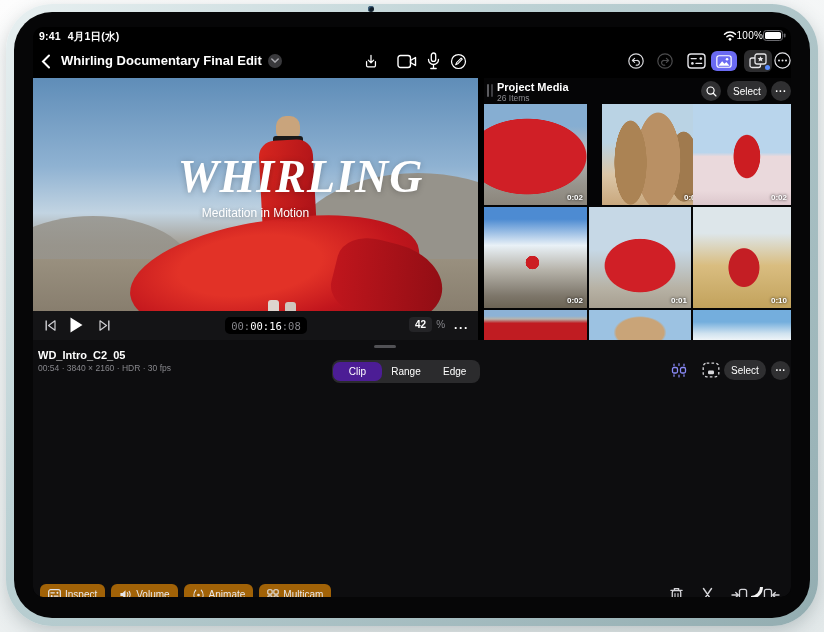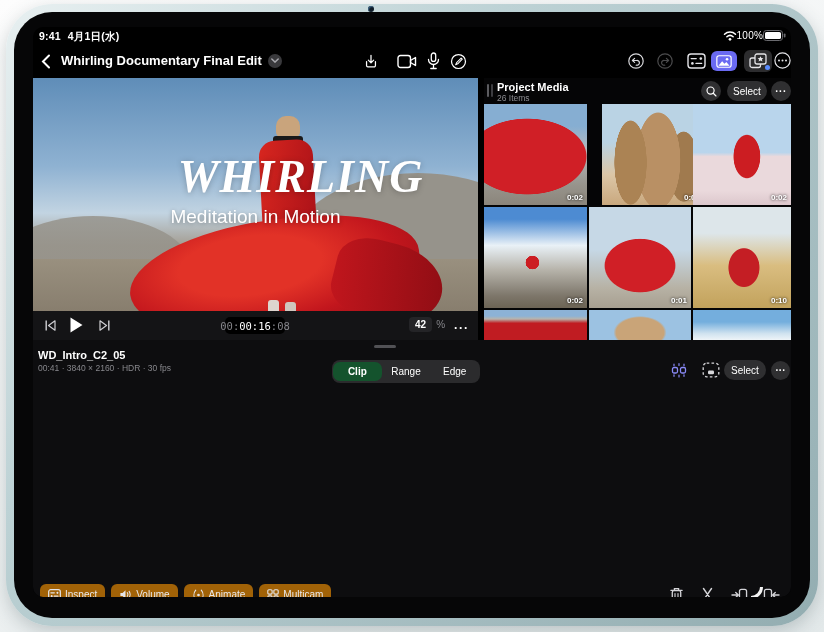--- a/index.html
+++ b/index.html
@@ -19,21 +19,21 @@
   .circ-btn{width:17px;height:17px;border-radius:50%;display:flex;align-items:center;justify-content:center;}
   .pill{background:#2f2f31;border-radius:20px;color:#fff;font-size:10px;display:flex;align-items:center;justify-content:center;}
   .media-pill{background:#6a6af2;border-radius:6px;}
   .dark-pill{background:#2c2c2e;border-radius:6px;}
   
   .viewer{left:0;top:51px;width:445px;height:233px;overflow:hidden;background:linear-gradient(180deg,#5f8db8 0%,#8fb2d2 38%,#c2d4e2 58%,#a39c90 72%,#8f867a 100%);}
   .hill{background:radial-gradient(ellipse at 50% 0%,#96938b 0 60%,#737069 100%);border-radius:50% 50% 0 0;}
   .skirt{background:radial-gradient(ellipse at 42% 38%,#e23227 0 30%,#c2161d 60%,#8f0d14 100%);}
   .vtitle{width:100%;text-align:center;color:#fff;font-family:"Liberation Serif",serif;font-style:italic;font-weight:bold;
     font-size:46px;letter-spacing:1px;text-shadow:0 1px 6px rgba(0,0,0,.25);}
-  .vsub{width:100%;text-align:center;color:#fff;font-size:19px;text-shadow:0 1px 4px rgba(0,0,0,.35);}
+  .vsub{width:100%;text-align:center;color:#fff;font-size:12px;text-shadow:0 1px 4px rgba(0,0,0,.35);}
   
   .transport{left:0;top:284px;width:445px;height:29px;background:#141416;display:block;}
   .tc{background:#000;border-radius:5px;color:#fff;font-family:"DejaVu Sans Mono",monospace;font-size:10.5px;
     display:flex;align-items:center;justify-content:center;}
   .dim{color:#85858a;}
   
   .pm{left:451px;top:51px;width:307px;height:262px;background:#050506;overflow:hidden;}
   .pm-title{color:#fff;font-size:11px;font-weight:bold;}
   .pm-count{color:#8d8d92;font-size:8.5px;}
   .thumb{position:absolute;overflow:hidden;background:#222;}
@@ -46,21 +46,21 @@
   .scene-tall-grass{background:radial-gradient(ellipse 28% 34% at 52% 60%,#c41e24 0 55%,rgba(0,0,0,0) 58%),linear-gradient(180deg,#dde6ea 0 26%,#d9bd80 58%,#c2a25c 100%);}
   .scene-red-fabric{background:linear-gradient(180deg,#8cb2d6 0 20%,#b8b4ac 30%,#c01c22 44% 100%);}
   .scene-hat-closeup{background:radial-gradient(ellipse 26% 55% at 50% 75%,#c9a478 0 90%,rgba(0,0,0,0) 100%),linear-gradient(180deg,#9cc2e2 0 100%);}
   .scene-sky-clouds{background:linear-gradient(180deg,#74aedd 0 40%,#cfe2ef 78%,#eef4f8 100%);}
   
   .tl{left:0;top:313px;width:758px;height:257px;background:#0d0d0f;}
   .tl-name{color:#fff;font-size:11px;font-weight:bold;}
   .tl-meta{color:#87878c;font-size:8.5px;}
   .seg{background:#2b2b2d;border-radius:8px;display:flex;align-items:center;}
   .seg div{flex:1;text-align:center;color:#fff;font-size:10px;line-height:19px;border-radius:7px;}
-  .seg .on{background:#14532d;font-weight:bold;}
+  .seg .on{background:#4c1d95;font-weight:normal;}
   .bbtn{background:#a16207;border-radius:6px;color:#e8e8ea;font-size:10px;display:flex;align-items:center;gap:4px;padding:0 8px;height:21px;}
 </style>
 </head>
 <body>
 
 <div class="a frame">
   <div class="a bezel"></div>
 </div>
 <div class="a camera"></div>
 
@@ -201,21 +201,21 @@
       <svg width="13" height="16" viewBox="0 0 13 16">
           <path d="M0.5 0.5 12.5 8 0.5 15.5z" fill="#fff"></path>
         </svg>
     </div>
     <div class="a icon" style="left:64px;top:8px;width:14px;height:13px;">
       <svg width="11" height="11" viewBox="0 0 11 11">
           <rect x="9.1" y="0.5" width="1.4" height="10" fill="#cfcfd3"></rect>
           <path d="M1 0.8 7.5 5.5 1 10.2z" fill="none" stroke="#cfcfd3" stroke-width="1.2" stroke-linejoin="round"></path>
         </svg>
     </div>
-    <div class="a tc" style="left:192px;top:6px;width:60px;height:17px;">
+    <div class="a tc" style="left:192px;top:6px;width:82px;height:17px;">
       <span class="dim">00:</span>
         <span>00:16</span>
         <span class="dim">:08</span>
     </div>
     <div class="a" style="left:376px;top:6px;display:flex;align-items:center;gap:4px;">
       <span style="background:#242427;border-radius:4px;padding:2px 6px;color:#fff;font-size:10px;font-weight:bold;">42</span>
       <span style="color:#86868b;font-size:10px;">%</span>
     </div>
     <div class="a" style="left:421px;top:10px;color:#fff;font-size:12px;letter-spacing:1px;font-weight:bold;">···</div>
   </div>
@@ -254,21 +254,21 @@
         </div>
         <div class="thumb scene-red-fabric" style="left: 0px; width: 103px; top: 232px; height: 30px;"></div>
         <div class="thumb scene-hat-closeup" style="left: 105px; width: 102px; top: 232px; height: 30px;"></div>
         <div class="thumb scene-sky-clouds" style="left: 209px; width: 98px; top: 232px; height: 30px;"></div>
       </div>
   </div>
 
   <div class="a tl">
     <div class="a" style="left:341px;top:5px;width:22px;height:3px;border-radius:2px;background:#515155;"></div>
     <div class="a tl-name" style="left:5px;top:9px;">WD_Intro_C2_05</div>
-    <div class="a tl-meta" style="left:5px;top:23px;">00:41 · 3840 × 2160 · HDR · 30 fps</div>
+    <div class="a tl-meta" style="left:5px;top:23px;">00:54 · 3840 × 2160 · HDR · 30 fps</div>
     <div class="a seg" style="left:299px;top:20px;width:146px;height:21px;padding:1px;">
       <div class="on">Clip</div>
       <div>Range</div>
       <div>Edge</div>
     </div>
     <div class="a icon" style="left:636px;top:20px;width:20px;height:20px;">
       <svg width="18" height="16" viewBox="0 0 18 16">
           <rect x="2.5" y="5.5" width="5" height="5.5" rx="1.5" stroke="#8a8af8" stroke-width="1.3" fill="none"></rect>
           <rect x="10.5" y="5.5" width="5" height="5.5" rx="1.5" stroke="#8a8af8" stroke-width="1.3" fill="none"></rect>
           <path d="M4 2.2v1.5M9 1.5v2M14 2.2v1.5M4 12.8v1.5M9 13v2M14 12.8v1.5" stroke="#8a8af8" stroke-width="1.2" stroke-linecap="round"></path>

